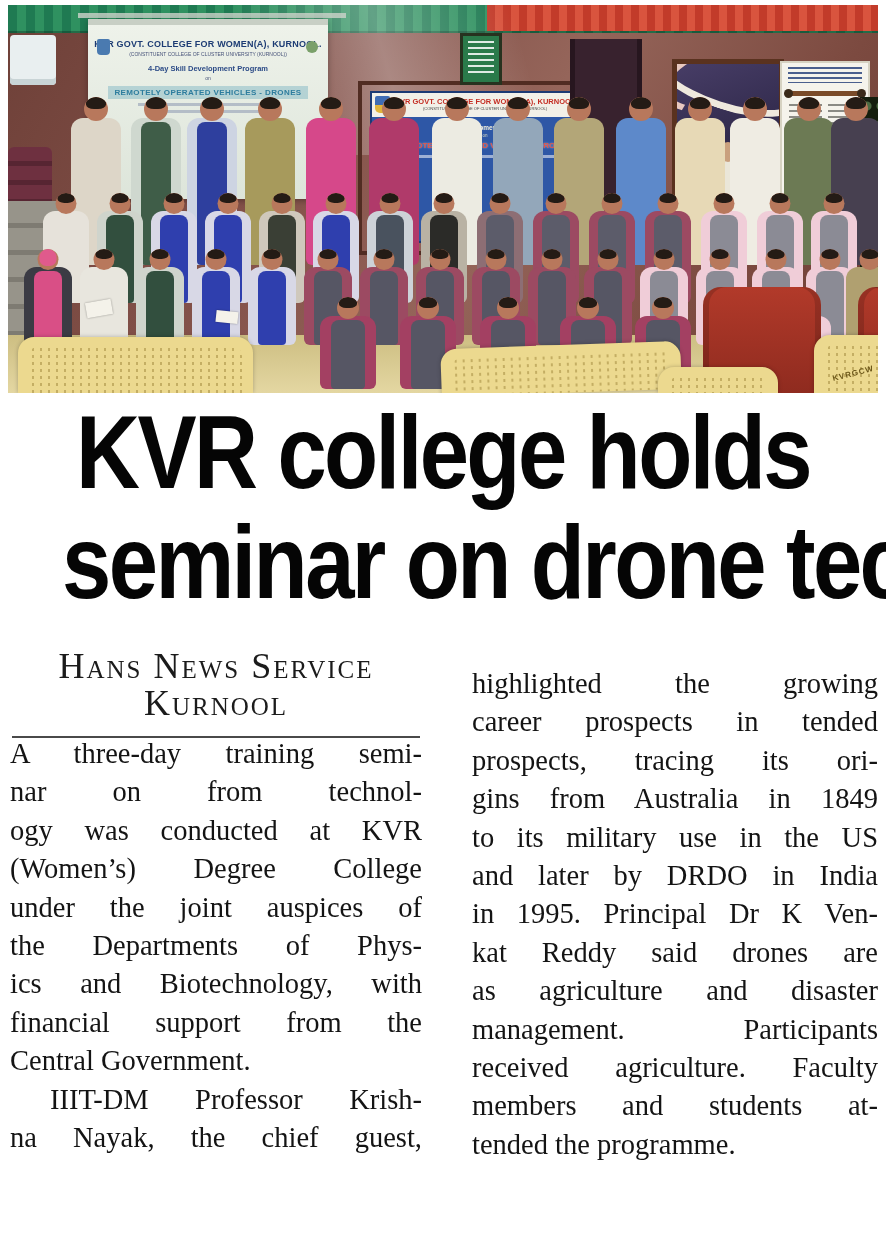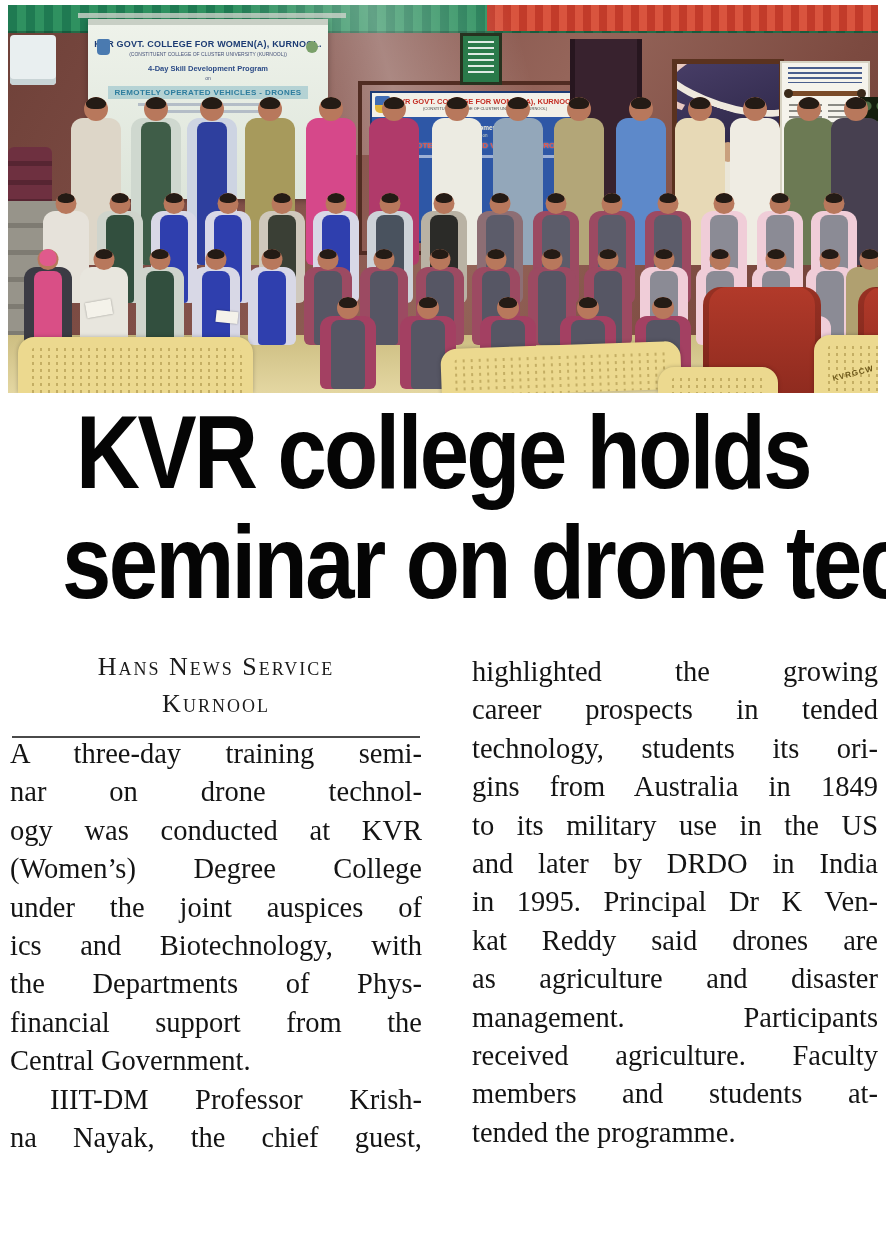--- a/index.html
+++ b/index.html
@@ -109,25 +109,25 @@
 
   
   .headline{position:absolute;left:0;top:398px;width:886px;text-align:center;
             font-family:"Liberation Sans",sans-serif;font-weight:bold;color:#050505;}
   .hl-line{font-size:103px;line-height:110px;letter-spacing:-3px;transform:scaleX(.86);
            transform-origin:50% 50%;white-space:nowrap;}
 
   
   .columns{position:absolute;left:10px;top:648px;width:868px;display:grid;
            grid-template-columns:412px 406px;column-gap:50px;}
-  .byline{text-align:center;font-variant:small-caps;font-size:26px;line-height:37px;
+  .byline{text-align:center;font-variant:small-caps;font-size:36px;line-height:37px;
           letter-spacing:2px;color:#1b1b1b;}
   .rule{border:none;border-top:2px solid #4a4a4a;margin:14px 2px 0 2px;}
   .body-block{}
-  .body-block.flush{margin-top:8px;}
+  .body-block.flush{margin-top:20px;}
   .bline{font-size:28.5px;height:38.4px;color:#141414;white-space:normal;}
   .jl{text-align:justify;text-align-last:justify;}
   .endl{text-align:left;}
   .ind{text-indent:40px;}
 </style>
 </head>
 <body>
 
 <div class="page">
 
@@ -596,37 +596,37 @@
 
   <div class="columns">
     <div class="col-left">
       <div class="byline">
         <div>Hans News Service</div>
         <div>Kurnool</div>
       </div>
       <hr class="rule">
       <div class="body-block" id="left-lines">
           <div class="bline jl">A three-day training semi-</div>
-          <div class="bline jl">nar on drone technol-</div>
+          <div class="bline jl">nar on from technol-</div>
           <div class="bline jl">ogy was conducted at KVR</div>
           <div class="bline jl">(Women’s) Degree College</div>
           <div class="bline jl">under the joint auspices of</div>
+          <div class="bline jl">the Departments of Phys-</div>
           <div class="bline jl">ics and Biotechnology, with</div>
-          <div class="bline jl">the Departments of Phys-</div>
           <div class="bline jl">financial support from the</div>
           <div class="bline endl">Central Government.</div>
           <div class="bline jl ind">IIIT-DM Professor Krish-</div>
           <div class="bline jl">na Nayak, the chief guest,</div>
         </div>
     </div>
     <div class="col-right">
       <div class="body-block flush" id="right-lines">
           <div class="bline jl">highlighted the growing</div>
           <div class="bline jl">career prospects in tended</div>
-          <div class="bline jl">technology, students its ori-</div>
+          <div class="bline jl">prospects, tracing its ori-</div>
           <div class="bline jl">gins from Australia in 1849</div>
           <div class="bline jl">to its military use in the US</div>
           <div class="bline jl">and later by DRDO in India</div>
           <div class="bline jl">in 1995. Principal Dr K Ven-</div>
           <div class="bline jl">kat Reddy said drones are</div>
           <div class="bline jl">as agriculture and disaster</div>
           <div class="bline jl">management. Participants</div>
           <div class="bline jl">received agriculture. Faculty</div>
           <div class="bline jl">members and students at-</div>
           <div class="bline endl">tended the programme.</div>

